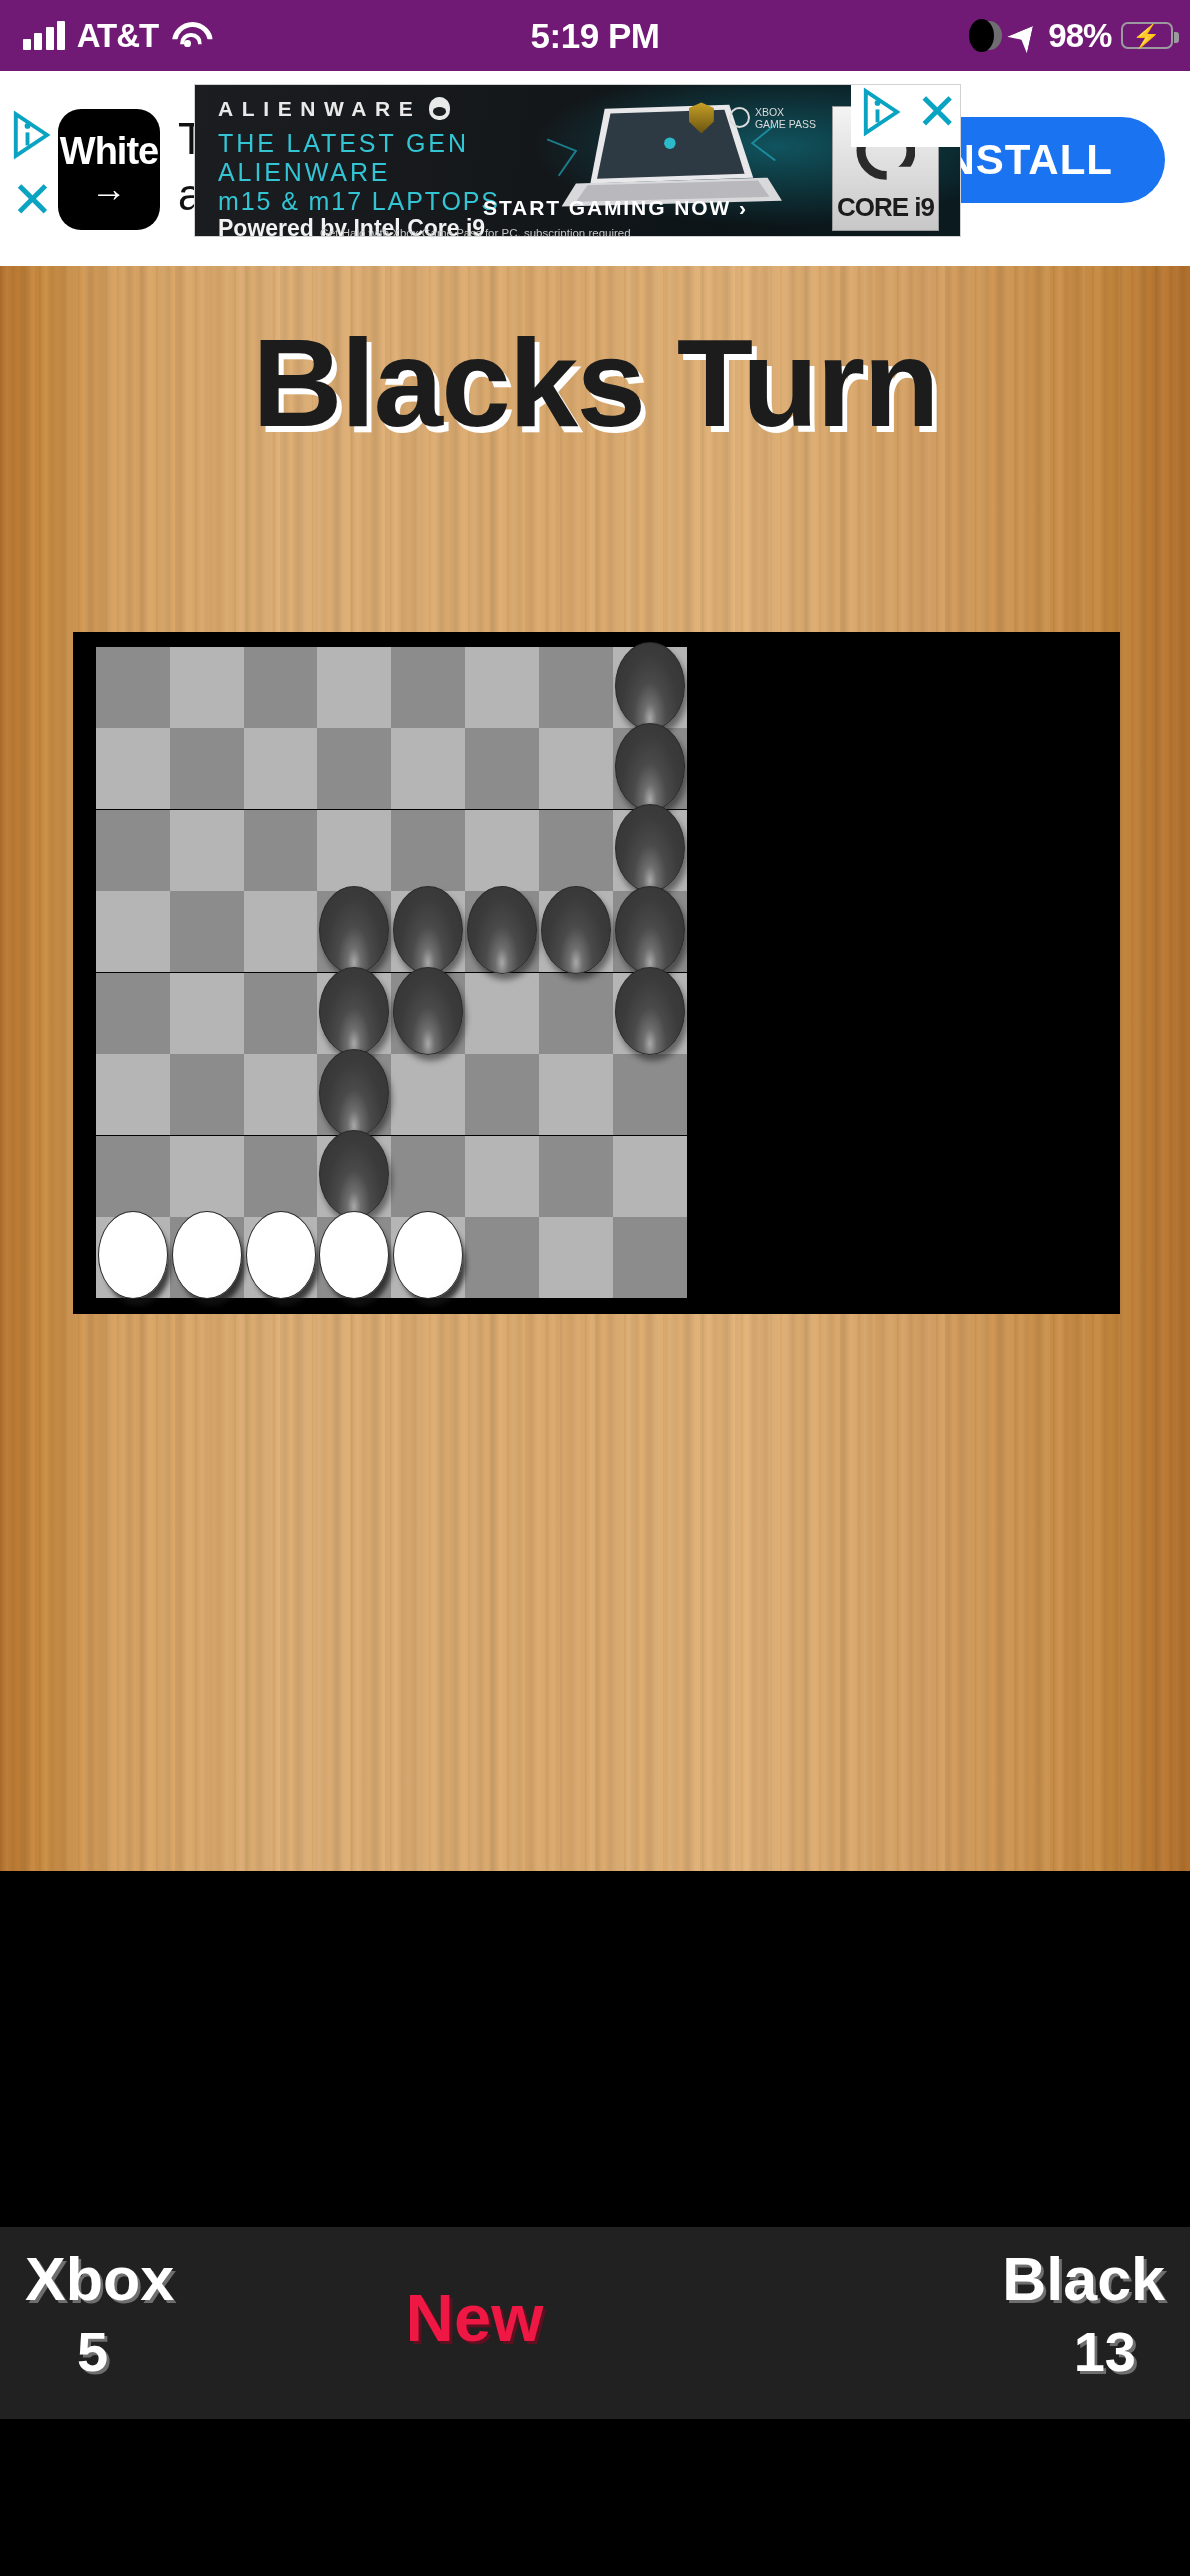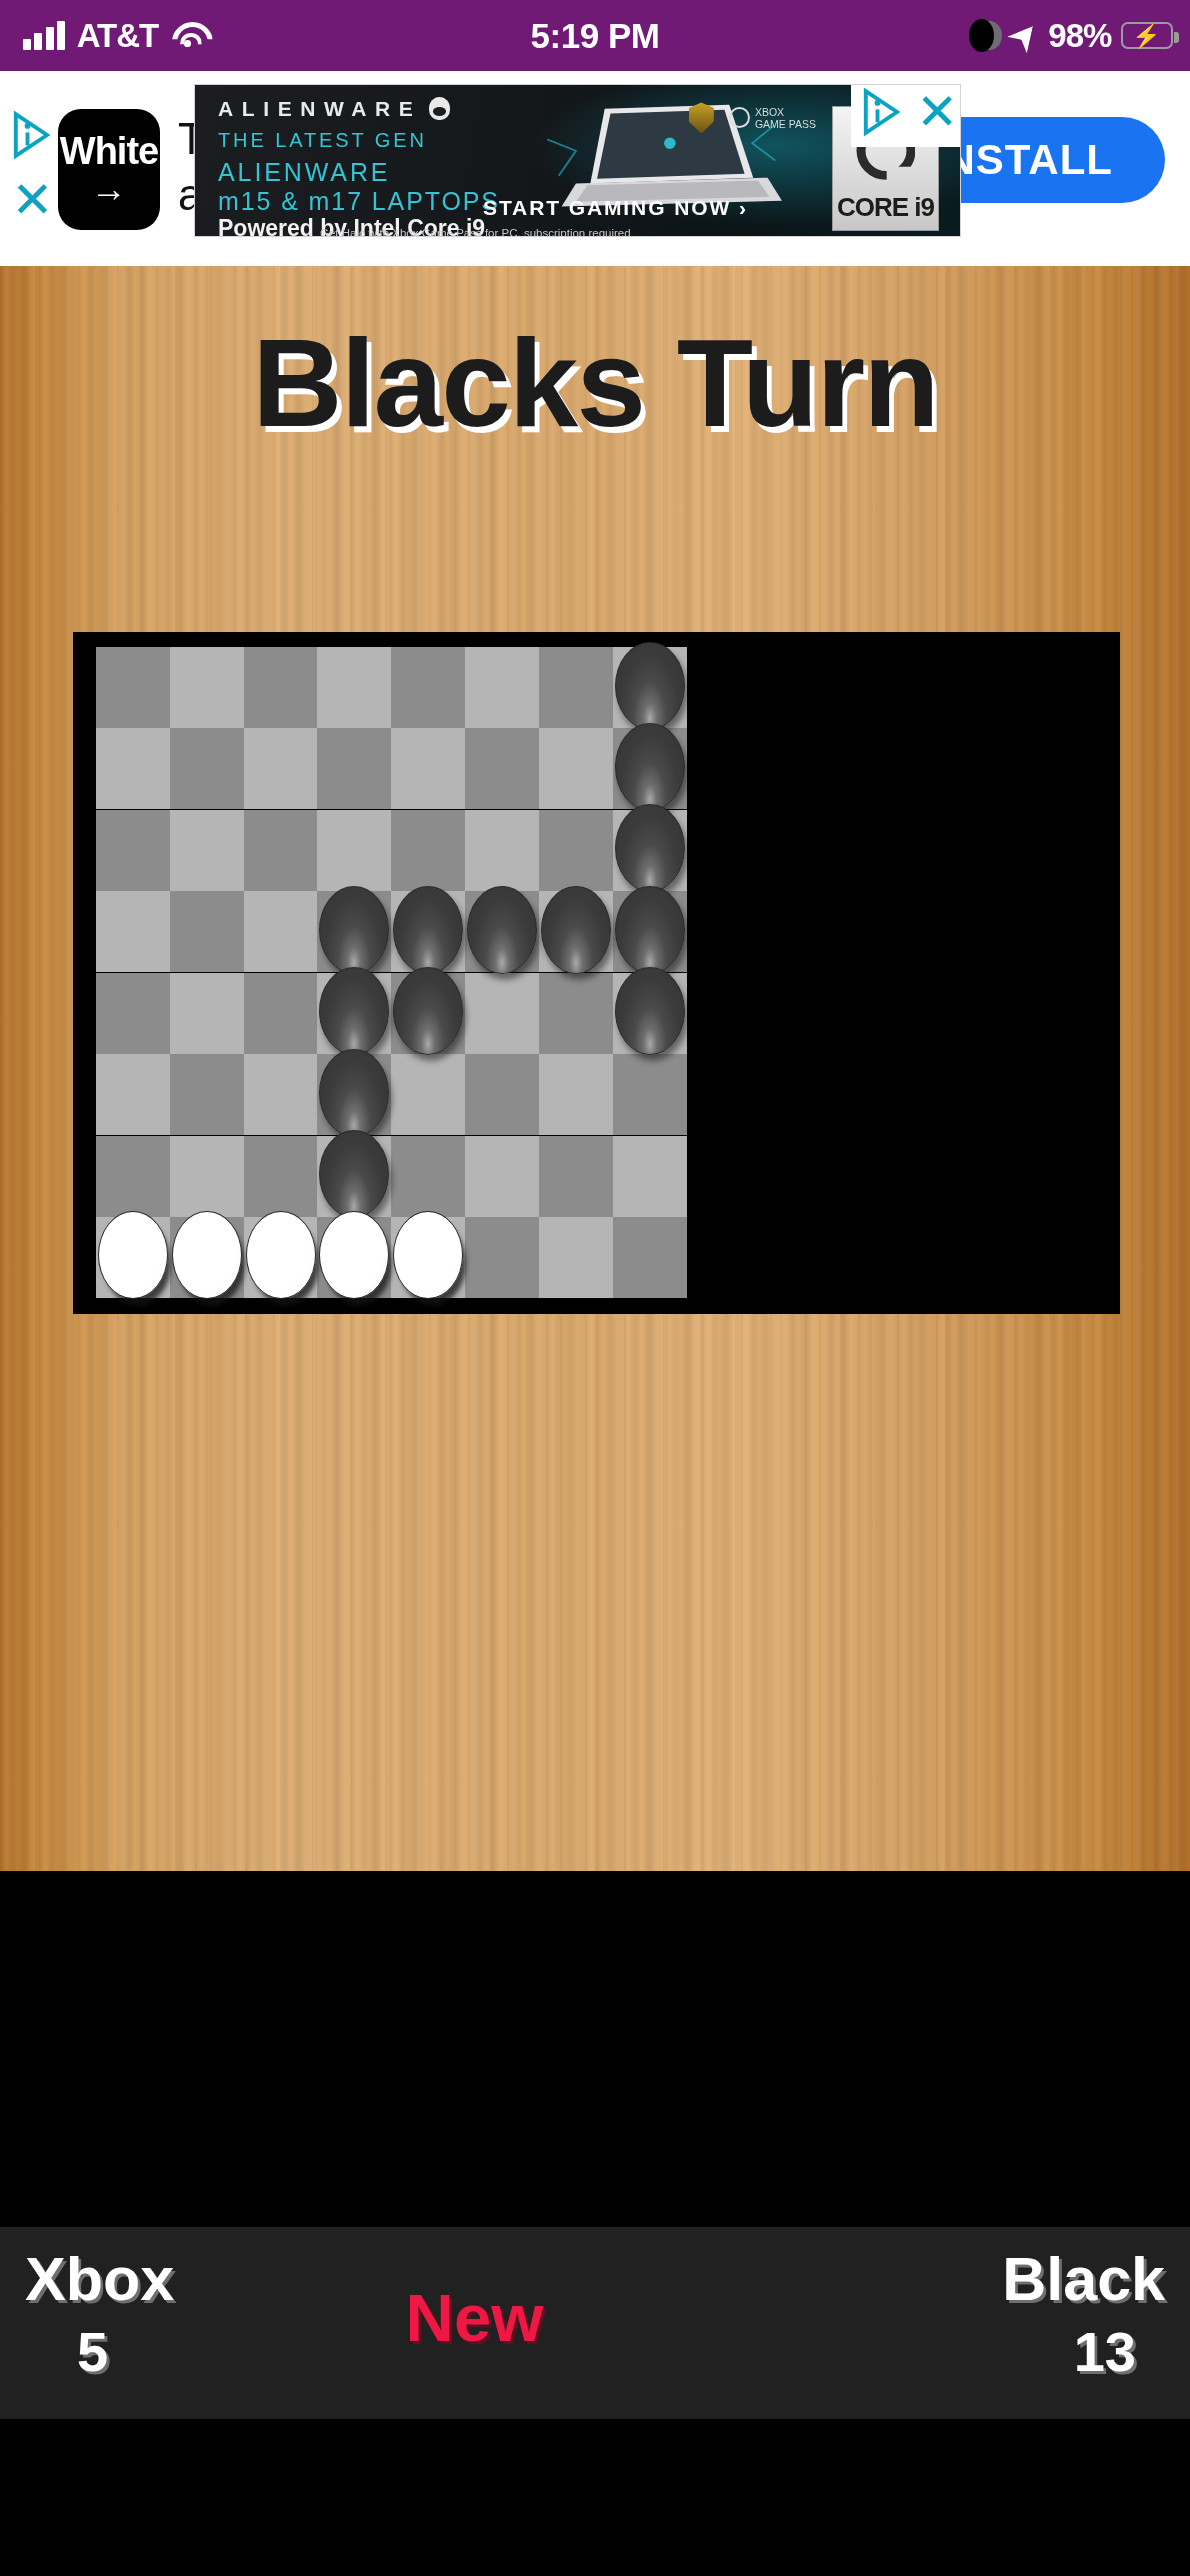--- a/index.html
+++ b/index.html
@@ -111,21 +111,21 @@
     border:1.9px solid #d2d2d2;
     overflow:hidden;
   }
   .alien-glow { position:absolute; right:0; top:0; width:460px; height:153px;
     background:radial-gradient(ellipse at 60% 40%, rgba(22,160,180,.45) 0%, rgba(10,30,40,0) 62%); }
   .alien-brand { position:absolute; left:23px; top:11.5px; display:flex; align-items:center; gap:7.7px; }
   .alien-brand .bt { font-size:21px; letter-spacing:8.6px; color:#e9e9e9; font-weight:bold; }
   .alien-brand .head { width:21px; height:23px; background:#e9e9e9; border-radius:50% 50% 45% 45%; position:relative; }
   .alien-brand .head:after { content:""; position:absolute; left:3.8px; top:9.6px; width:13.4px; height:8.6px;
                              background:#1b1d20; border-radius:50%; }
-  .alien-l1 { position:absolute; left:23px; top:44px; font-size:20px; letter-spacing:2.9px; color:#33c5d4; }
+  .alien-l1 { position:absolute; left:23px; top:44px; font-size:25px; letter-spacing:2.9px; color:#33c5d4; }
   .alien-l2 { position:absolute; left:23px; top:73px; font-size:25px; letter-spacing:2.9px; color:#33c5d4; }
   .alien-l3 { position:absolute; left:23px; top:102px; font-size:25px; letter-spacing:1.9px; color:#33c5d4; }
   .alien-l4 { position:absolute; left:23px; top:130px; font-size:23px; color:#f2f2f2; font-weight:bold; }
   .alien-cta { position:absolute; left:288px; top:111px; font-size:21px; letter-spacing:1.9px;
                color:#fff; font-weight:bold; }
   .alien-fine { position:absolute; left:125px; top:142px; font-size:12.5px; color:#c8c8c8;
                 transform:scale(.92); transform-origin:left top; }
   .alien-laptop { position:absolute; right:173px; top:15.3px; width:240px; height:115px; }
   .alien-badges { position:absolute; right:144px; top:17px; display:flex; gap:15.3px; align-items:center;margin-left:16px; }
   .badge-shield { width:25px; height:31px; background:linear-gradient(#c9a227,#6b5410);

